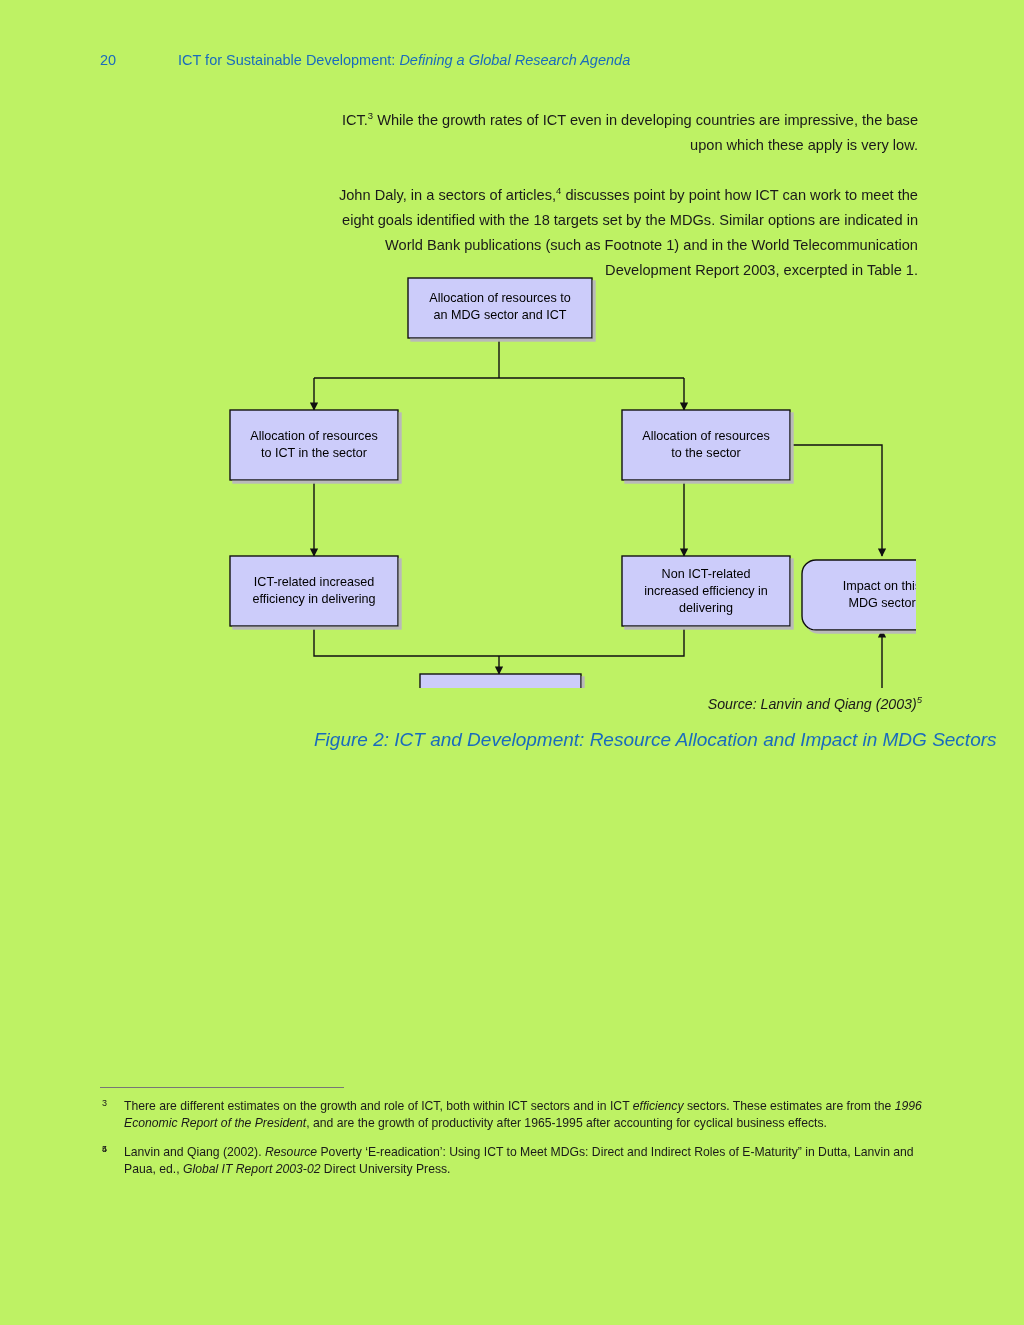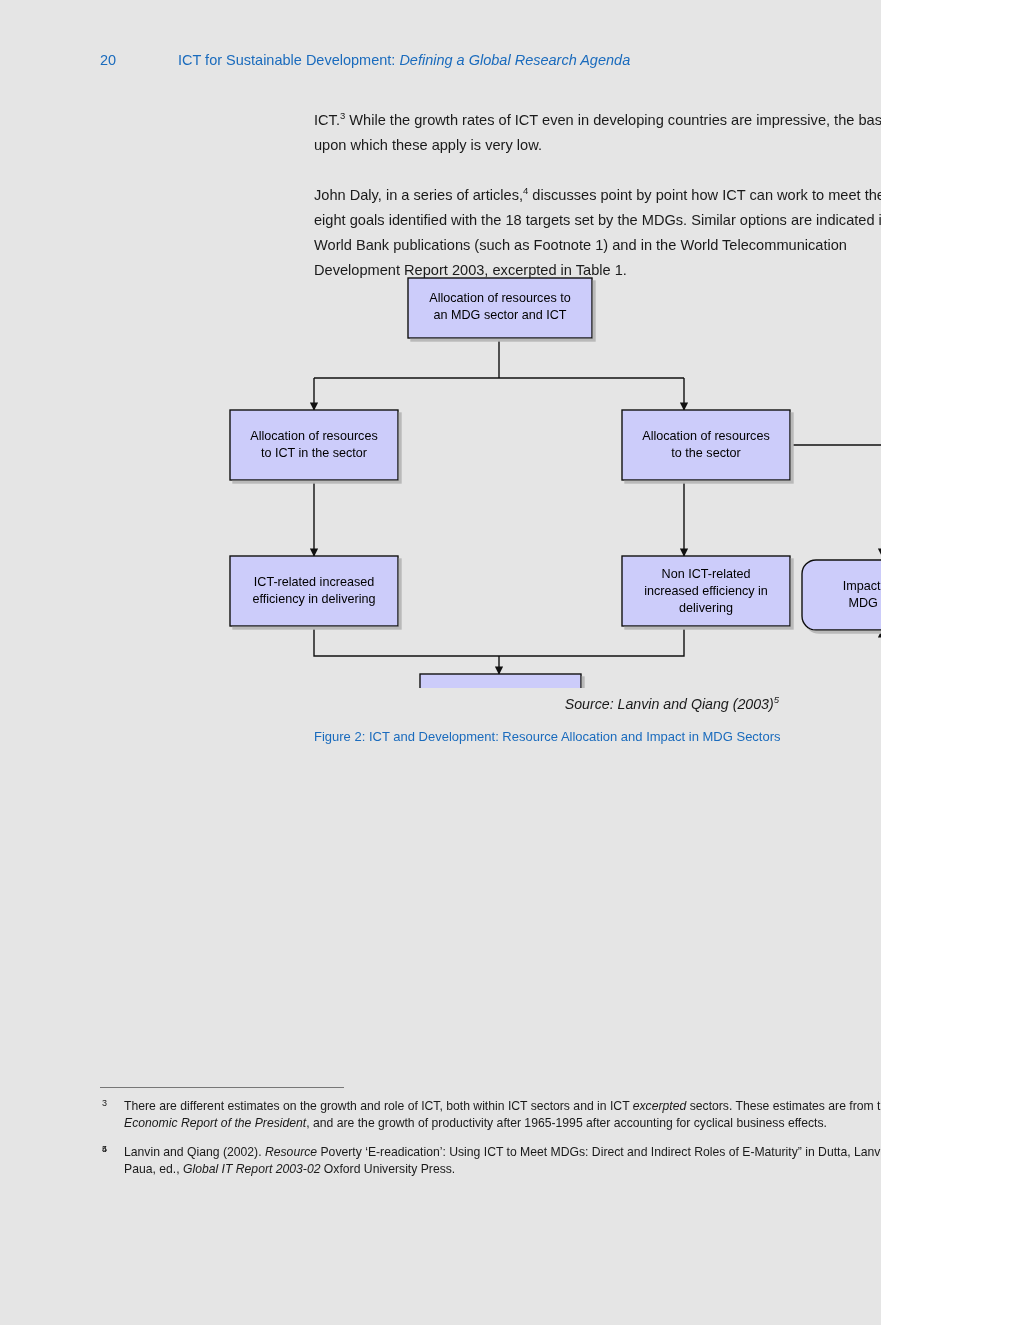--- a/index.html
+++ b/index.html
@@ -6,23 +6,23 @@
     margin: 0;
     padding: 0;
     background: #ffffff;
   }
   body {
     font-family: "Liberation Sans", sans-serif;
     color: #000000;
   }
   #page {
     position: relative;
-    width: 881px;
+    width: 1024px;
     height: 1325px;
-    background: #e5e5e5;
+    background: #bef264;
     overflow: hidden;
   }
 
   
   .page-header {
     position: absolute;
     left: 100px;
     top: 52px;
     width: 830px;
     font-size: 14.5px;
@@ -41,21 +41,21 @@
     position: absolute;
     left: 314px;
     top: 108px;
     width: 604px;
   }
   .para {
     font-size: 14.6px;
     line-height: 25px;
     color: #1a1a1a;
     margin: 0 0 25px 0;
-    text-align: left;
+    text-align: right;
   }
   sup.fn {
     font-size: 9.5px;
     vertical-align: super;
     line-height: 0;
   }
 
   
   .figure-wrap {
     position: absolute;
@@ -86,21 +86,22 @@
     font-size: 9.5px;
     vertical-align: super;
     line-height: 0;
     font-style: italic;
   }
   .fig-caption {
     position: absolute;
     left: 314px;
     top: 729px;
     width: 620px;
-    font-size: 13px;
+    font-size: 19px;
+    font-style: italic;
     color: #1a6bbd;
     white-space: nowrap;
   }
 
   
   .fn-rule {
     position: absolute;
     left: 100px;
     top: 1087px;
     width: 244px;
@@ -133,21 +134,21 @@
 <body>
 
 <div id="page">
 
   <div class="page-header">
     <span class="pg-num">20</span><span class="hdr-title">ICT for Sustainable Development:</span> <span class="hdr-sub">Defining a Global Research Agenda</span>
   </div>
 
   <div class="body-col">
     <p class="para"><span>ICT.</span><sup class="fn">3</sup><span> While the growth rates of ICT even in developing countries are impressive, the base upon which these apply is very low.</span></p>
-    <p class="para"><span>John Daly, in a series of articles,</span><sup class="fn">4</sup><span> discusses point by point how ICT can work to meet the eight goals identified with the 18 targets set by the MDGs. Similar options are indicated in World Bank publications (such as Footnote 1) and in the World Telecommunication Development Report 2003, excerpted in Table 1.</span></p>
+    <p class="para"><span>John Daly, in a sectors of articles,</span><sup class="fn">4</sup><span> discusses point by point how ICT can work to meet the eight goals identified with the 18 targets set by the MDGs. Similar options are indicated in World Bank publications (such as Footnote 1) and in the World Telecommunication Development Report 2003, excerpted in Table 1.</span></p>
   </div>
 
   <div class="figure-wrap">
     <svg class="flow-svg" width="824" height="420" viewBox="0 0 824 420" xmlns="http://www.w3.org/2000/svg">
       <defs>
         <marker id="arrow" viewBox="0 0 10 10" refX="9" refY="5" markerWidth="6" markerHeight="6" orient="auto-start-reverse">
           <path d="M 0 0 L 10 5 L 0 10 z" fill="#111111"></path>
         </marker>
         <filter id="shadow" x="-10%" y="-10%" width="130%" height="130%">
           <feDropShadow dx="3" dy="3" stdDeviation="0" flood-color="#b9b9b9" flood-opacity="1"></feDropShadow>
@@ -220,24 +221,24 @@
 
   <div class="source-line"><span>Source: Lanvin and Qiang (2003)</span><sup>5</sup></div>
 
   <div class="fig-caption">Figure 2: ICT and Development: Resource Allocation and Impact in MDG Sectors</div>
 
   <div class="fn-rule"></div>
 
   <div class="footnotes">
     <div class="fn-item">
       <span class="fn-marker">3</span>
-      <span class="fn-body"><span>There are different estimates on the growth and role of ICT, both within ICT sectors and in ICT </span><i>excerpted</i><span> sectors. These estimates are from the </span><i>1996 Economic Report of the President</i><span>, and are the growth of productivity after 1965-1995 after accounting for cyclical business effects.</span></span>
+      <span class="fn-body"><span>There are different estimates on the growth and role of ICT, both within ICT sectors and in ICT </span><i>efficiency</i><span> sectors. These estimates are from the </span><i>1996 Economic Report of the President</i><span>, and are the growth of productivity after 1965-1995 after accounting for cyclical business effects.</span></span>
     </div>
     <div class="fn-item">
       <span class="fn-marker">4</span>
     </div>
     <div class="fn-item">
       <span class="fn-marker">5</span>
-      <span class="fn-body"><span>Lanvin and Qiang (2002). </span><i>Resource</i><span> Poverty ‘E-readication’: Using ICT to Meet MDGs: Direct and Indirect Roles of E-Maturity” in Dutta, Lanvin and Paua, ed., </span><i>Global IT Report 2003-02</i><span> Oxford University Press.</span></span>
+      <span class="fn-body"><span>Lanvin and Qiang (2002). </span><i>Resource</i><span> Poverty ‘E-readication’: Using ICT to Meet MDGs: Direct and Indirect Roles of E-Maturity” in Dutta, Lanvin and Paua, ed., </span><i>Global IT Report 2003-02</i><span> Direct University Press.</span></span>
     </div>
   </div>
 
 </div>
 
 </body></html>

